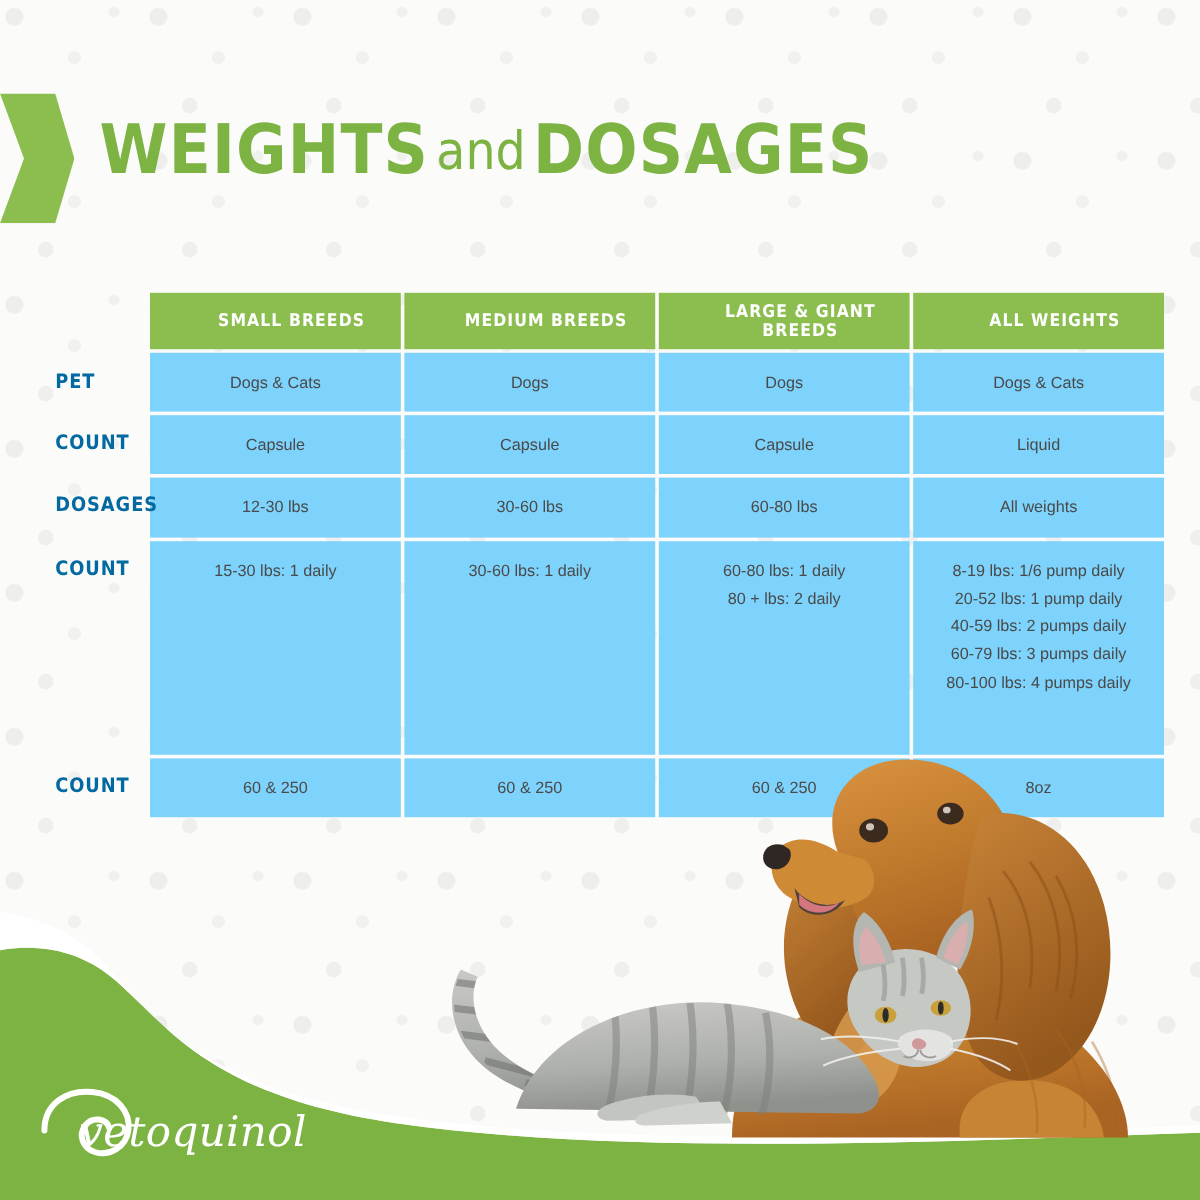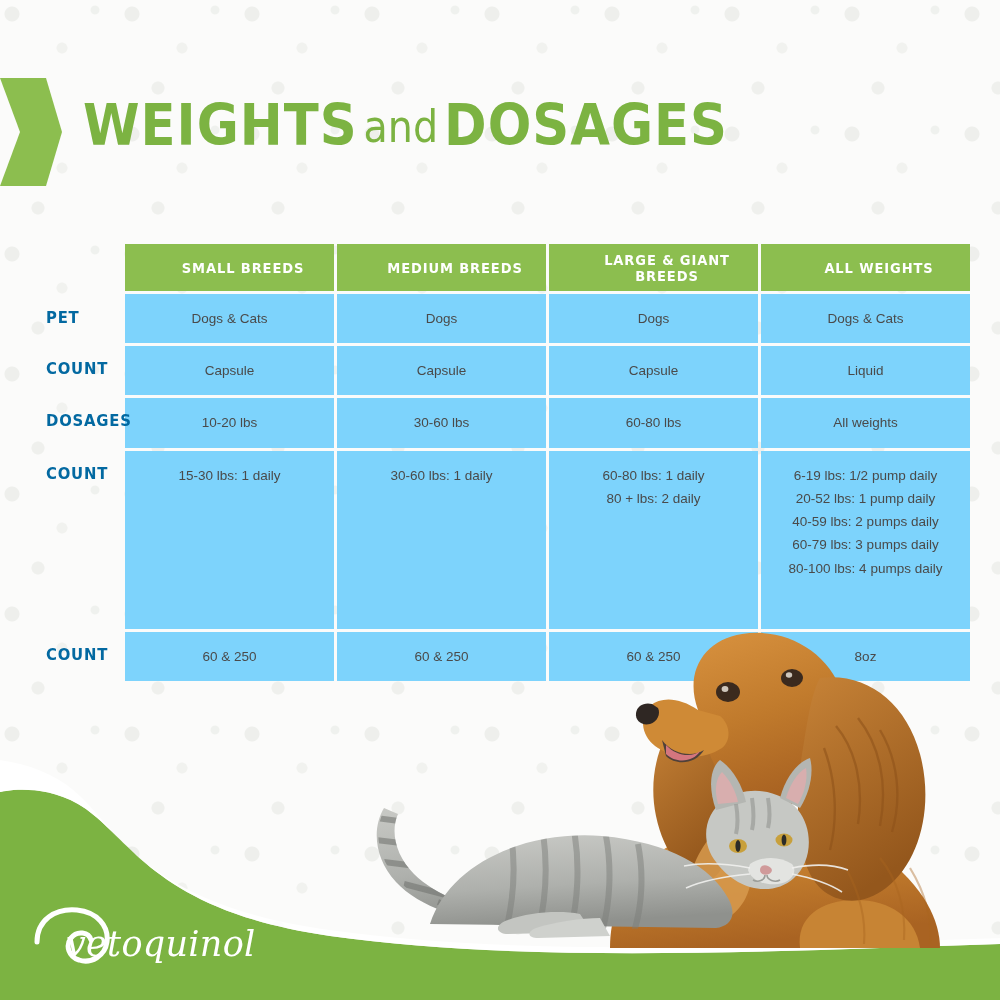--- a/index.html
+++ b/index.html
@@ -239,21 +239,21 @@
           <td class="cell">
               <span class="ln">Capsule</span>
             </td>
           <td class="cell">
               <span class="ln">Liquid</span>
             </td>
         </tr>
         <tr class="r-weight">
           <td class="rowhead lbl-weight">DOSAGES</td>
           <td class="cell">
-              <span class="ln">10-20 lbs</span>
+              <span class="ln">12-30 lbs</span>
             </td>
           <td class="cell">
               <span class="ln">30-60 lbs</span>
             </td>
           <td class="cell">
               <span class="ln">60-80 lbs</span>
             </td>
           <td class="cell">
               <span class="ln">All weights</span>
             </td>
@@ -264,21 +264,21 @@
             <span class="ln">15-30 lbs: 1 daily</span>
           </td>
           <td class="cell">
             <span class="ln">30-60 lbs: 1 daily</span>
           </td>
           <td class="cell">
             <span class="ln">60-80 lbs: 1 daily</span>
             <span class="ln">80 + lbs: 2 daily</span>
           </td>
           <td class="cell">
-            <span class="ln">6-19 lbs: 1/2 pump daily</span>
+            <span class="ln">8-19 lbs: 1/6 pump daily</span>
             <span class="ln">20-52 lbs: 1 pump daily</span>
             <span class="ln">40-59 lbs: 2 pumps daily</span>
             <span class="ln">60-79 lbs: 3 pumps daily</span>
             <span class="ln">80-100 lbs: 4 pumps daily</span>
           </td>
         </tr>
         <tr class="r-count">
           <td class="rowhead lbl-count">COUNT</td>
           <td class="cell">
               <span class="ln">60 &amp; 250</span>

